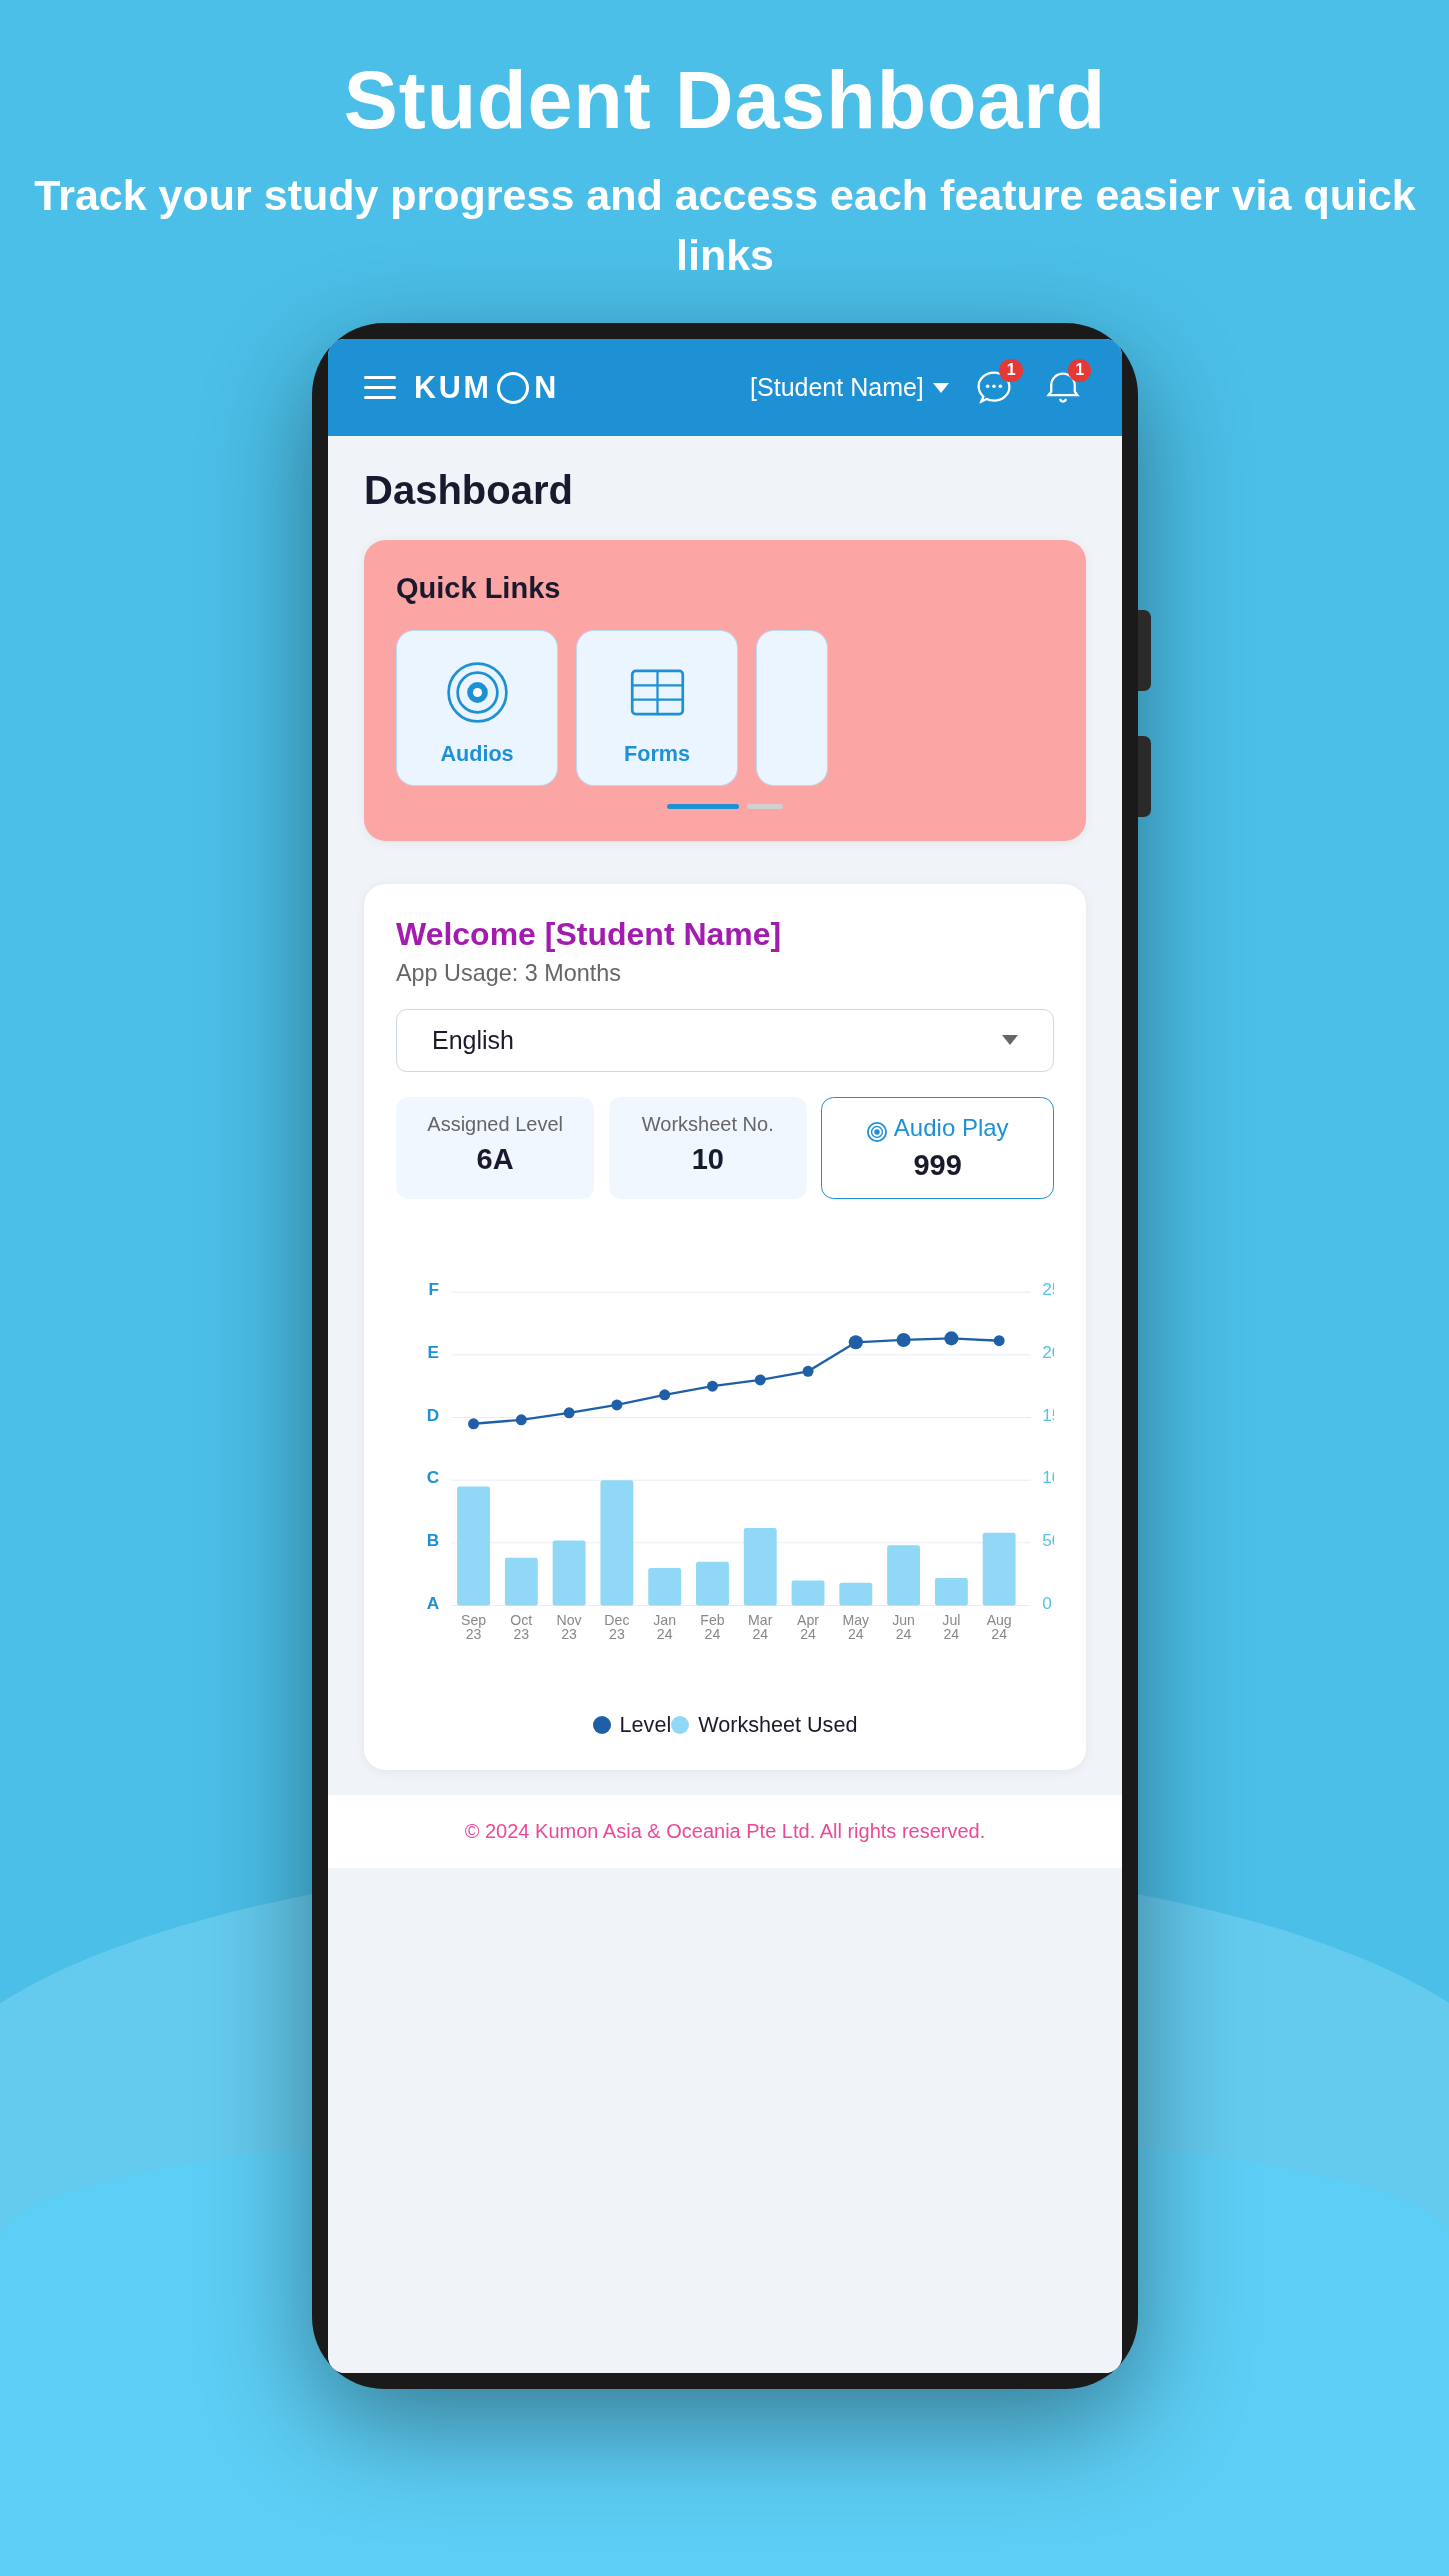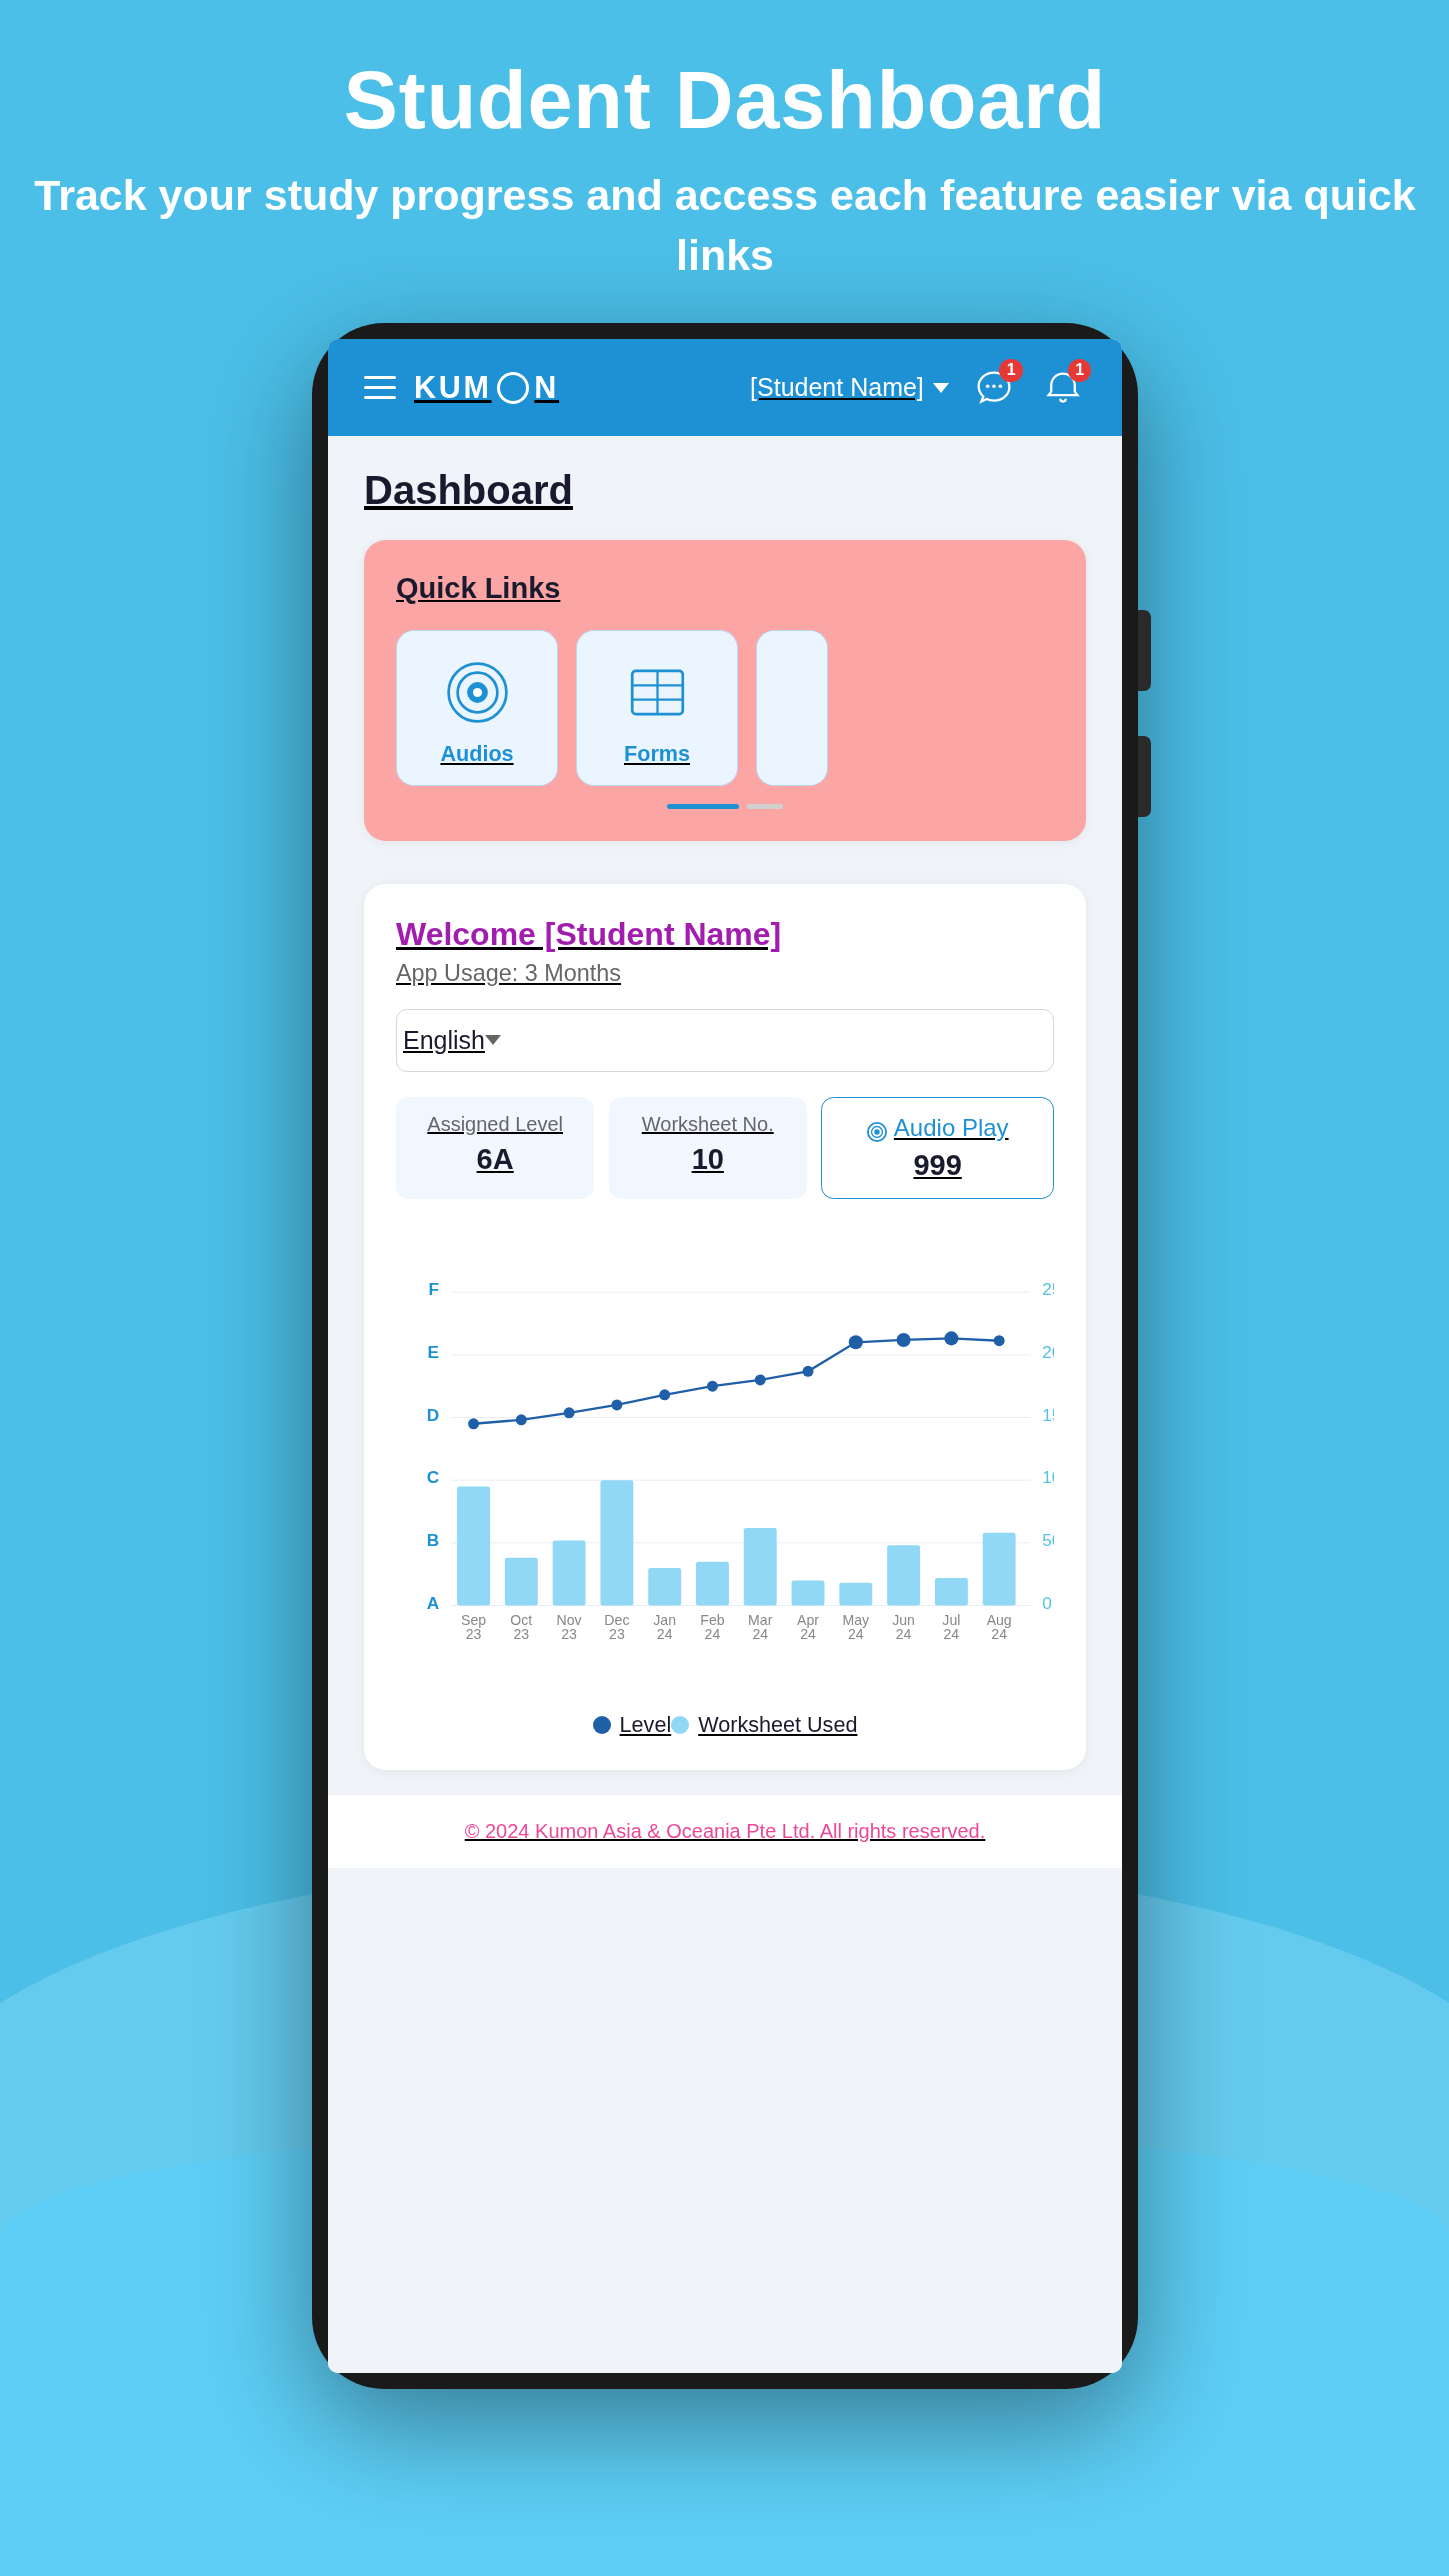--- a/index.html
+++ b/index.html
@@ -68,25 +68,24 @@
       background: #1a1a1a;
       border-radius: 72px;
       padding: 16px;
       box-shadow: 0 36px 108px rgba(0,0,0,0.4);
       z-index: 20;
     }
     .phone-inner {
       width: 100%;
       height: 100%;
       background: #f0f4f8;
-      border-radius: 10px;
+      border-radius: 17px;
       overflow: hidden;
       display: flex;
       flex-direction: column;
-      text-decoration: underline;
     }
 
     
     .phone-button-right-1 {
       position: absolute;
       right: -12.6px;
       top: 287px;
       width: 12.6px;
       height: 81px;
       background: #2a2a2a;
@@ -299,23 +298,23 @@
     .app-usage {
       font-size: 23.4px;
       color: #666;
       margin-bottom: 21.6px;
     }
 
     
     .language-dropdown {
       border: 1.3px solid #D0D8E0;
       border-radius: 10.8px;
-      padding: 16px 6px;
-      display: flex;
-      justify-content: flex-start;
+      padding: 16px 35px;
+      display: flex;
+      justify-content: space-between;
       align-items: center;
       margin-bottom: 25px;
       cursor: pointer;
       background: white;
     }
     .language-label {
       font-size: 25px;
       color: #1a1a2e;
     }
 

